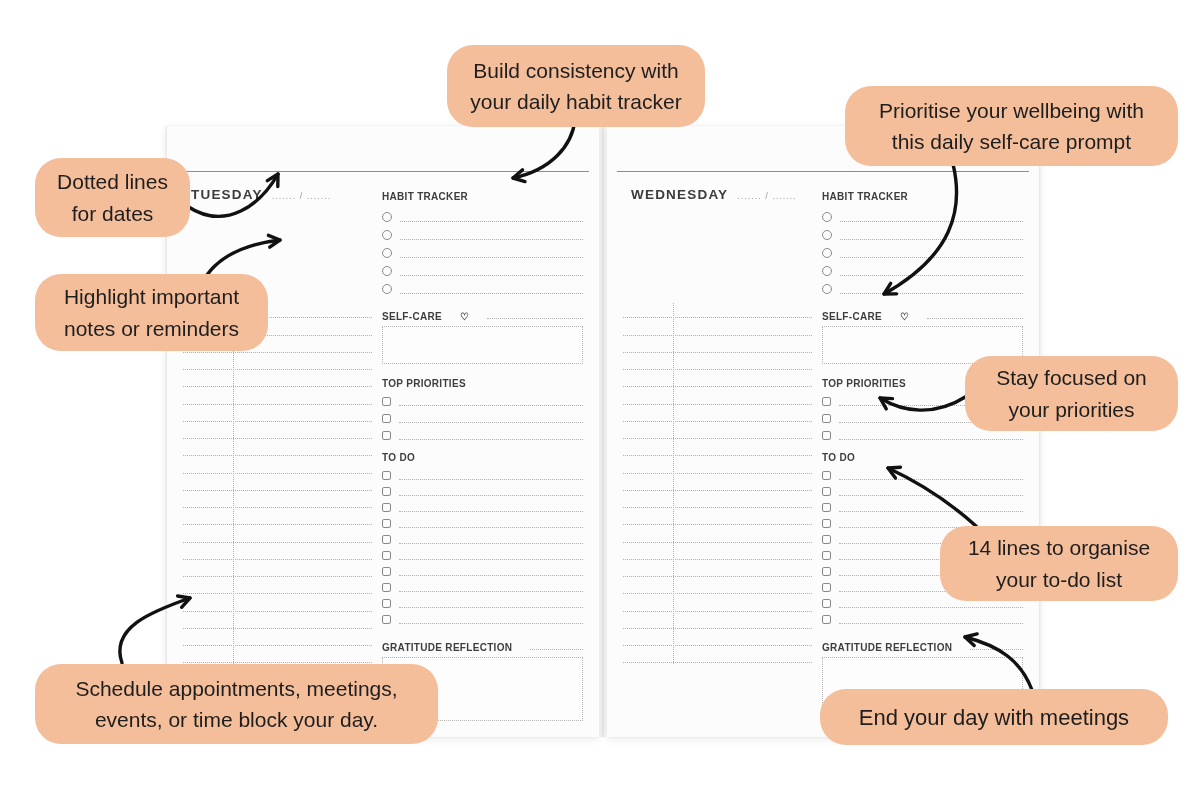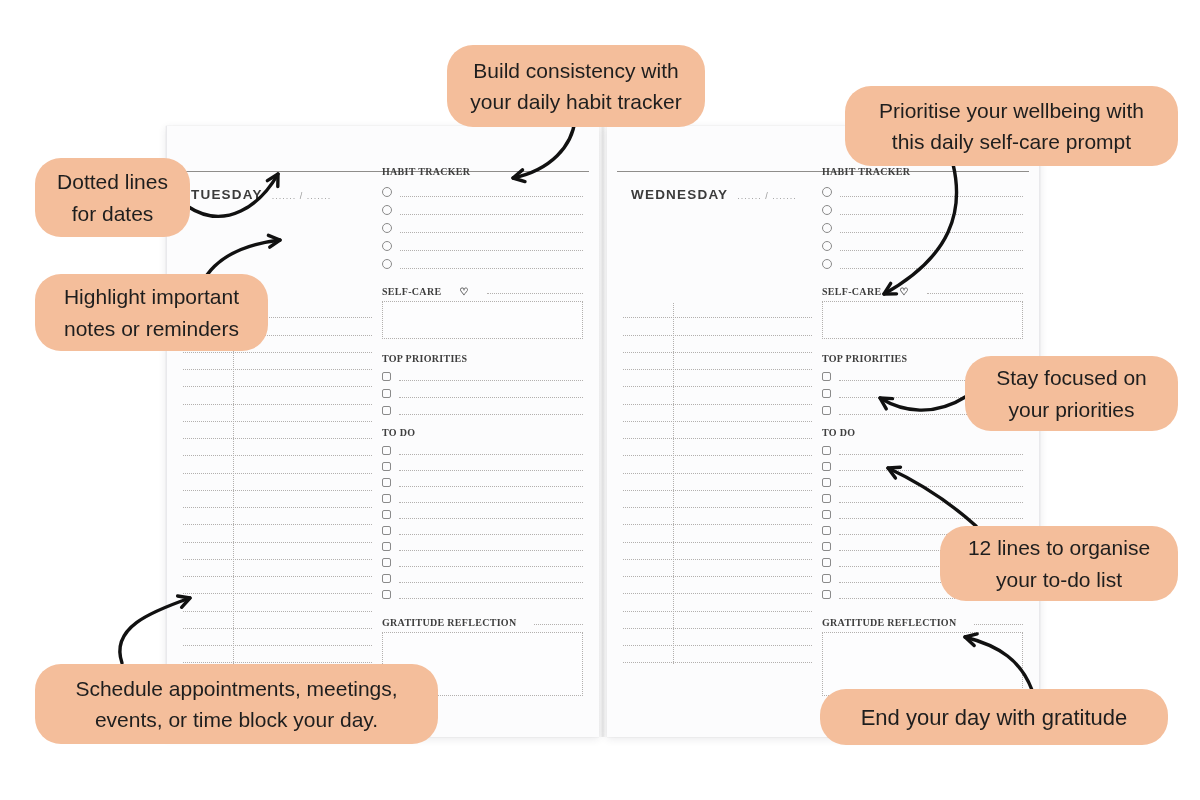--- a/index.html
+++ b/index.html
@@ -29,21 +29,21 @@
   .day{font-size:13.5px;font-weight:bold;letter-spacing:1.2px;color:#3B3B3B;margin-top:47px;}
   .date-dots{font-size:9px;letter-spacing:1px;color:#9B9B9B;}
   .rule{position:absolute;top:45px;left:10px;right:10px;border-bottom:1.5px solid var(--rule);}
 
   
   .schedule{position:absolute;left:16px;top:175px;width:189px;height:363px;}
   .schedule .srow{height:17.25px;border-bottom:1px dotted var(--line);}
   .schedule-divider{position:absolute;left:50px;top:2px;bottom:0;border-left:1px dotted var(--line);}
 
   
-  .sections{position:absolute;left:215px;top:40px;width:201px;font-family:Liberation Serif, serif;}
+  .sections{position:absolute;left:215px;top:65px;width:201px;}
   .label{font-size:10px;font-weight:bold;letter-spacing:0.3px;color:var(--label);line-height:12px;}
   .label-flex{display:flex;align-items:center;gap:18px;}
   .label-dots{flex:1;border-bottom:1px dotted var(--line);transform:translateY(1px);}
   .heart-icon{font-size:10px;color:#4A4A4A;line-height:10px;}
 
   .row{display:flex;align-items:center;gap:8px;}
   .row-habit{height:18px;}
   .row-priority{height:17px;}
   .row-todo{height:16px;}
   .circle{width:10px;height:10px;border:1.2px solid #8A8A8A;border-radius:50%;flex:0 0 auto;}
@@ -380,22 +380,22 @@
   <div class="callout" id="co-notes">
     <span>Highlight important notes or reminders</span>
   </div>
   <div class="callout" id="co-dates">
     <span>Dotted lines for dates</span>
   </div>
   <div class="callout" id="co-priorities">
     <span>Stay focused on your priorities</span>
   </div>
   <div class="callout" id="co-todo">
-    <span>12 lines to organise your to-do list</span>
+    <span>14 lines to organise your to-do list</span>
   </div>
   <div class="callout" id="co-schedule">
     <span>Schedule appointments, meetings, events, or time block your day.</span>
   </div>
   <div class="callout" id="co-gratitude">
-    <span>End your day with gratitude</span>
+    <span>End your day with meetings</span>
   </div>
 
 </div>
 
 </body></html>

